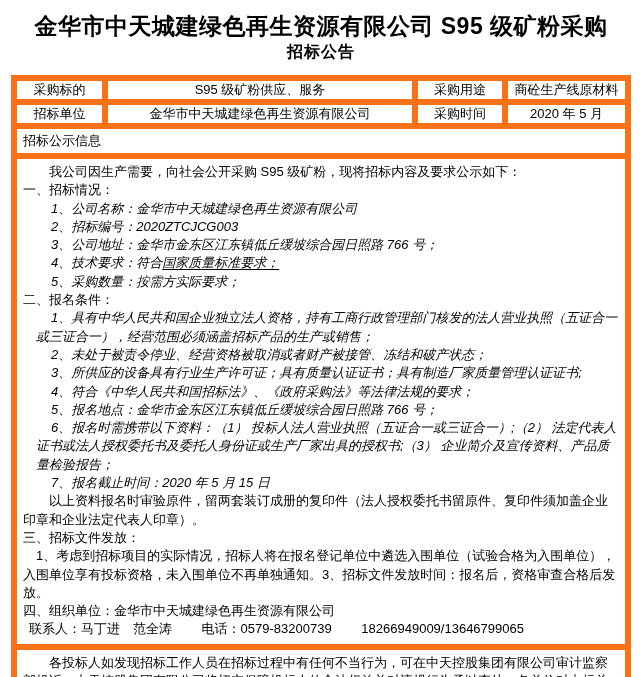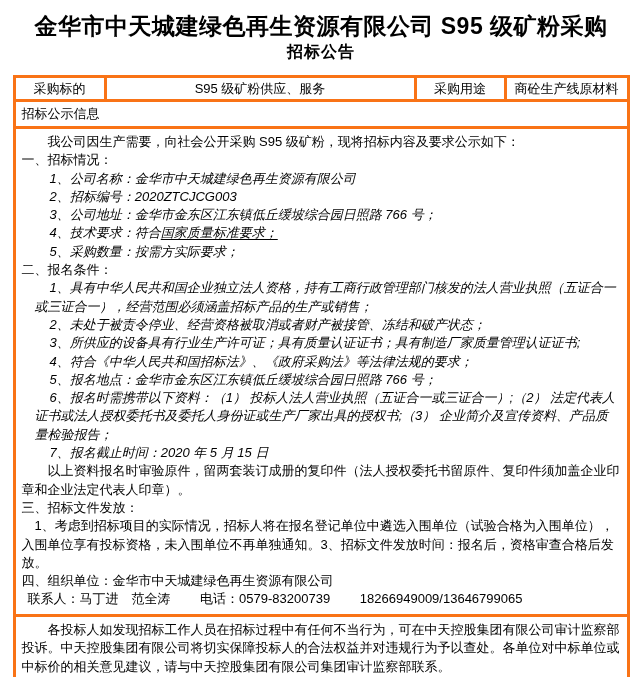--- a/index.html
+++ b/index.html
@@ -17,21 +17,21 @@
     text-align:center; font-weight:bold; font-size:16px;
     letter-spacing:1px;
   }
   table.main-table {
     width:614px; margin:12px auto 0;
     border-collapse:collapse;
     border:2px solid #000;
     table-layout:fixed;
   }
   td {
-    border:3px solid #f97316;
+    border:6px solid #f97316;
     font-size:13px;
     vertical-align:middle;
     overflow:hidden;
   }
   .c { text-align:center; }
   .meta-row td { height:24px; }
   .section-cell { text-align:left; padding:3px 6px; height:22px; }
   .content-cell { padding:4px 6px 5px; line-height:18.3px; vertical-align:top; }
   .complaint-cell { padding:4px 6px 5px; line-height:18.4px; vertical-align:top; }
   p.intro   { text-indent:2em; }
@@ -53,20 +53,26 @@
       <col style="width:310px">
       <col style="width:90px">
       <col style="width:123px">
   </colgroup>
   <tbody>
       <tr class="meta-row">
     <td class="c">采购标的</td>
     <td class="c">S95 级矿粉供应、服务</td>
     <td class="c">采购用途</td>
     <td class="c">商砼生产线原材料</td>
+  </tr>
+  <tr class="meta-row">
+    <td class="c">招标单位</td>
+    <td class="c">金华市中天城建绿色再生资源有限公司</td>
+    <td class="c">采购时间</td>
+    <td class="c">2020 年 5 月</td>
   </tr>
   <tr>
     <td colspan="4" class="section-cell">招标公示信息</td>
   </tr>
   <tr>
     <td colspan="4" class="content-cell">
       <p class="intro">我公司因生产需要，向社会公开采购 S95 级矿粉，现将招标内容及要求公示如下：</p>
       <p class="heading">一、招标情况：</p>
       <p class="item">1、公司名称：金华市中天城建绿色再生资源有限公司</p>
       <p class="item">2、招标编号：2020ZTCJCG003</p>

